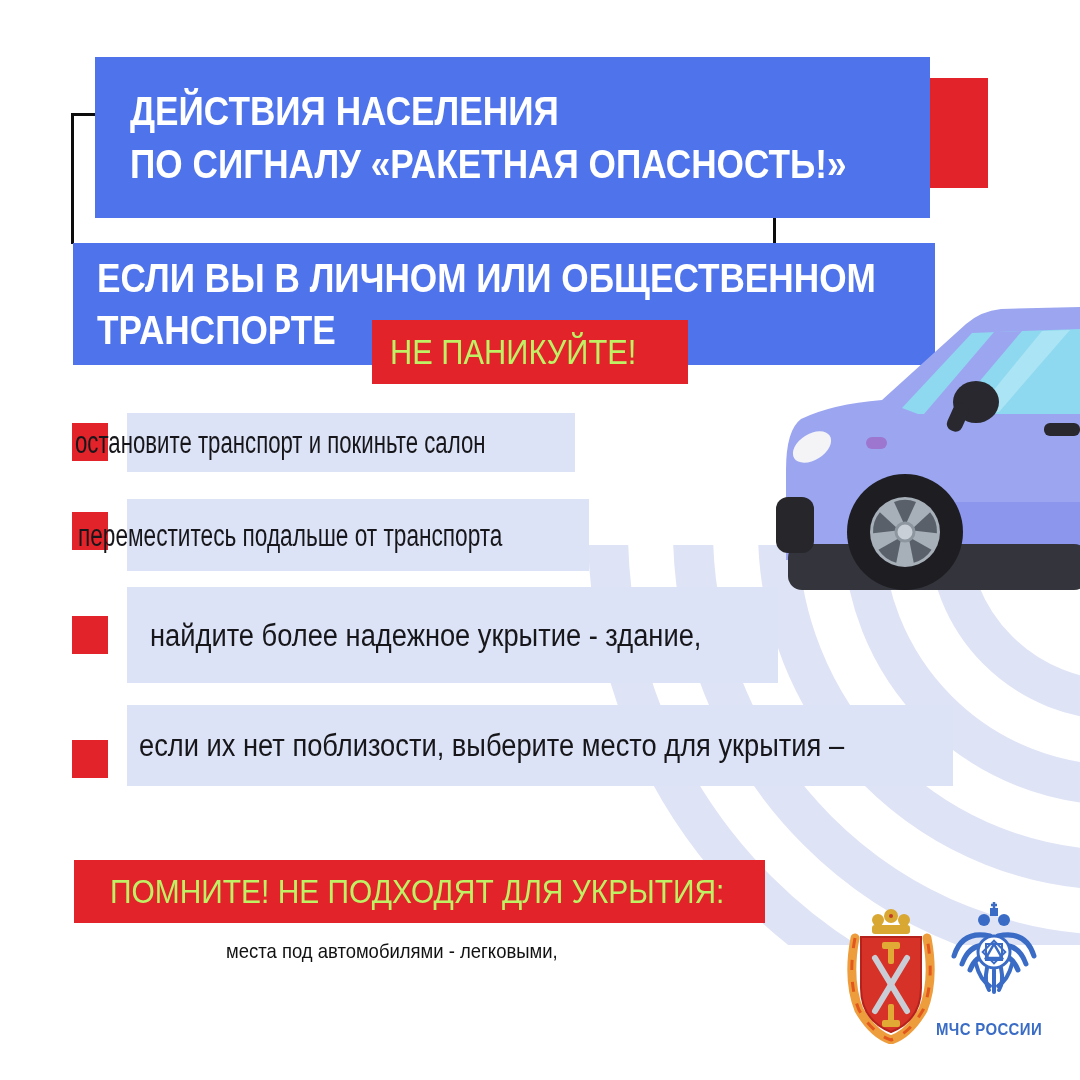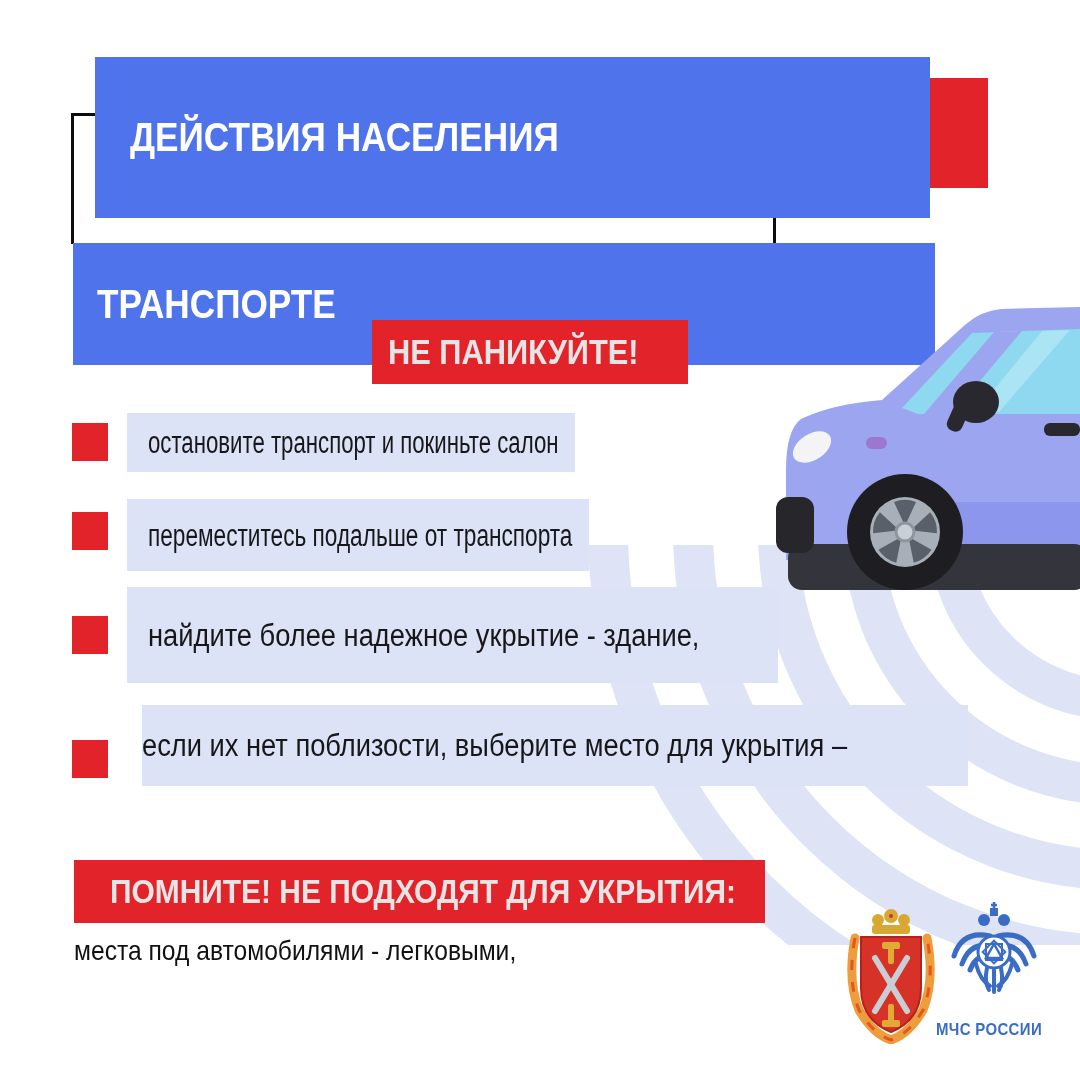--- a/index.html
+++ b/index.html
@@ -1,21 +1,21 @@
 <!DOCTYPE html>
 <html style="--blue: #4E73EA; --lightblue: #DCE3F6; --red: #E2232A; --logoblue: #3A6CC6; --textdark: #17171b;"><head>
 <meta charset="utf-8">
 <style>
   html,body{margin:0;padding:0;}
   body{width:1080px;height:1080px;position:relative;overflow:hidden;background:#fff;
        font-family:"Liberation Sans",sans-serif;}
   .abs{position:absolute;}
   .bluebox{background:var(--blue);color:#fff;font-weight:700;}
-  .redbox{background:var(--red);color:#e5e5e5;font-weight:700;}
-  .itembox{background:var(--lightblue);color:#17171b;}
+  .redbox{background:var(--red);color:#bef264;font-weight:400;}
+  .itembox{background:var(--lightblue);color:#17171b;align-items:center;}
   .fit{display:inline-block;white-space:nowrap;transform-origin:0 50%;}
   .hline{line-height:53px;font-size:40px;}
   .subline{line-height:52px;font-size:40px;}
   .itemtext{font-size:31px;line-height:45px;}
   .bullet{background:var(--red);width:36px;height:38px;}
   .connector{background:#0c0c0c;}
   .flexcenter{display:flex;align-items:center;}
   .flexcol{display:flex;flex-direction:column;justify-content:center;}
 </style>
 </head>
@@ -32,23 +32,25 @@
 </svg>
 
 <div class="abs connector" style="left:71px;top:113px;width:26px;height:3px;"></div>
 <div class="abs connector" style="left:71px;top:113px;width:3px;height:131px;"></div>
 <div class="abs connector" style="left:773px;top:216px;width:3px;height:28px;"></div>
 
 <div class="abs" style="left:930px;top:78px;width:58px;height:110px;background:var(--red);"></div>
 
 <div class="abs bluebox flexcol" style="left:95px;top:57px;width:835px;height:161px;padding-left:35px;box-sizing:border-box;">
   <div class="hline"><span class="fit" style="transform: scaleX(0.88);">ДЕЙСТВИЯ НАСЕЛЕНИЯ</span></div>
+  <div class="hline"><span class="fit" style="transform: scaleX(0.88);">ПО СИГНАЛУ «РАКЕТНАЯ ОПАСНОСТЬ!»</span></div>
 </div>
 
 <div class="abs bluebox flexcol" style="left:73px;top:243px;width:862px;height:122px;padding-left:24px;box-sizing:border-box;">
+  <div class="subline"><span class="fit" style="transform: scaleX(0.88);">ЕСЛИ ВЫ В ЛИЧНОМ ИЛИ ОБЩЕСТВЕННОМ</span></div>
   <div class="subline"><span class="fit" style="transform: scaleX(0.88);">ТРАНСПОРТЕ</span></div>
 </div>
 
 <div class="abs redbox flexcenter" style="left:372px;top:320px;width:316px;height:64px;justify-content:center;font-size:35px;">
   <span class="fit" style="transform: scaleX(0.88);">НЕ ПАНИКУЙТЕ!</span>
 </div>
 
 <div class="abs bullet" style="left:72px;top:423px;"></div>
 <div class="abs bullet" style="left:72px;top:512px;"></div>
 <div class="abs bullet" style="left:72px;top:616px;"></div>
@@ -56,29 +58,29 @@
 
 <div class="abs itembox flexcol itemtext" style="left:127px;top:413px;width:448px;height:59px;padding-left:21px;box-sizing:border-box;">
   <div><span class="fit" style="transform: scaleX(0.716);">остановите транспорт и покиньте салон</span></div>
 </div>
 <div class="abs itembox flexcol itemtext" style="left:127px;top:499px;width:462px;height:72px;padding-left:21px;box-sizing:border-box;">
   <div><span class="fit" style="transform: scaleX(0.73);">переместитесь подальше от транспорта</span></div>
 </div>
 <div class="abs itembox flexcol itemtext" style="left:127px;top:587px;width:651px;height:96px;padding-left:21px;box-sizing:border-box;gap:19px;">
   <div><span class="fit" style="transform: scaleX(0.88);">найдите более надежное укрытие - здание,</span></div>
 </div>
-<div class="abs itembox flexcol itemtext" style="left:142px;top:705px;width:826px;height:81px;box-sizing:border-box;">
+<div class="abs itembox flexcol itemtext" style="left:127px;top:705px;width:826px;height:81px;box-sizing:border-box;">
   <div><span class="fit" style="transform: scaleX(0.88);">если их нет поблизости, выберите место для укрытия –</span></div>
 </div>
 
 <div class="abs redbox flexcenter" style="left:74px;top:860px;width:691px;height:63px;padding-left:36px;box-sizing:border-box;font-size:34px;">
   <span class="fit" style="transform: scaleX(0.88);">ПОМНИТЕ! НЕ ПОДХОДЯТ ДЛЯ УКРЫТИЯ:</span>
 </div>
 
-<div class="abs" style="left:74px;top:928px;width:680px;font-size:28px;line-height:46px;color:#111;">
+<div class="abs" style="left:74px;top:928px;width:680px;font-size:21px;line-height:46px;color:#111;text-align:center;">
   <div><span class="fit" style="transform: scaleX(0.88);">места под автомобилями - легковыми,</span></div>
 </div>
 
 <svg class="abs" style="left:755px;top:295px;" width="325" height="305" viewBox="755 295 325 305">
 
   <path d="M786 560 L786 470 Q786 430 801 419 Q832 404 882 400 L966 324 Q981 311 1001 309 L1080 307 L1080 560 Z" fill="#9CA6F0"></path>
 
   <path d="M918 502 L1080 502 L1080 545 L905 545 Z" fill="#8B96EC"></path>
 
   <path d="M902 408 L972 333 L1080 329 L1080 414 L918 414 Z" fill="#8ED9F0"></path>

